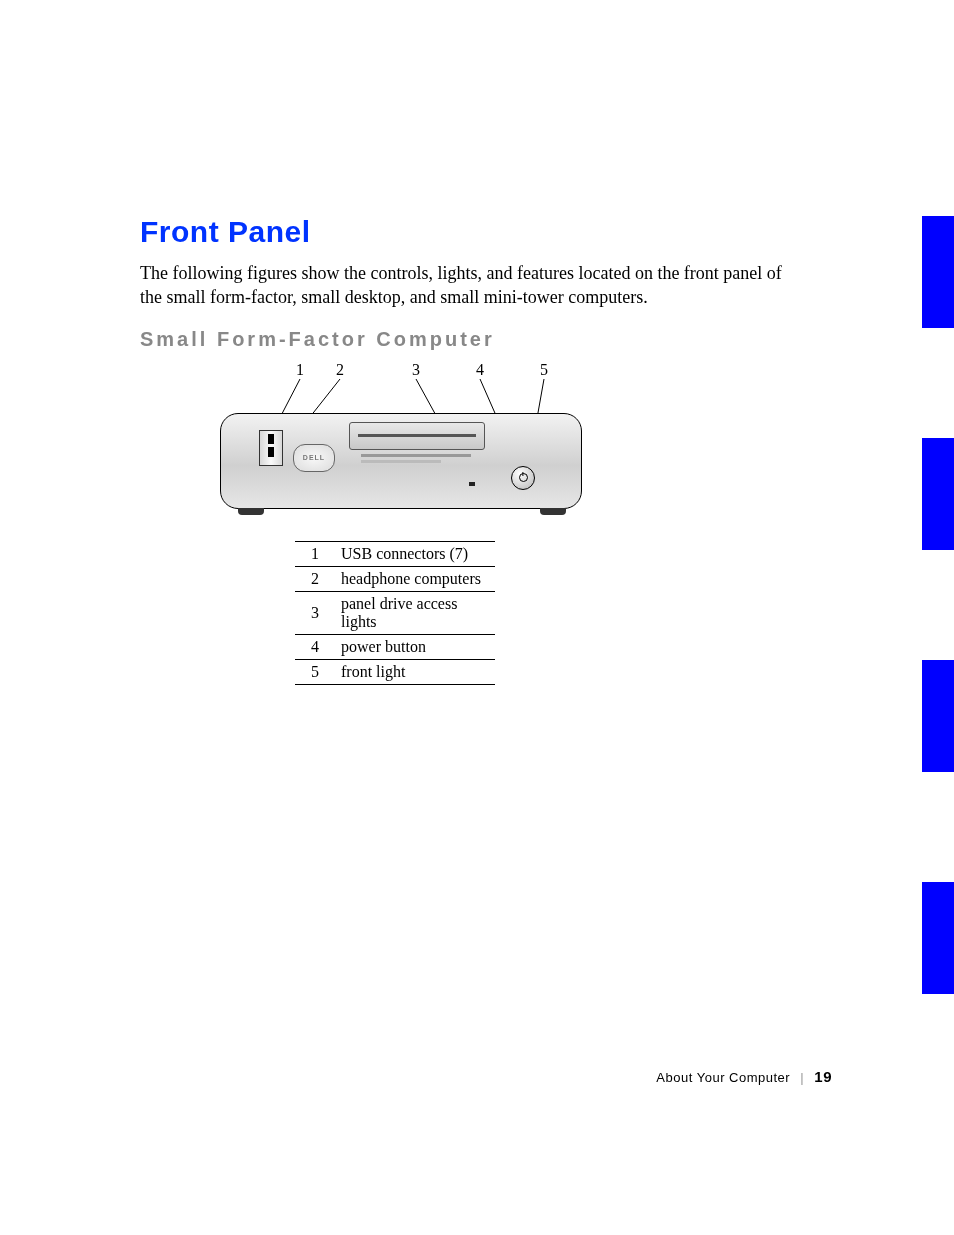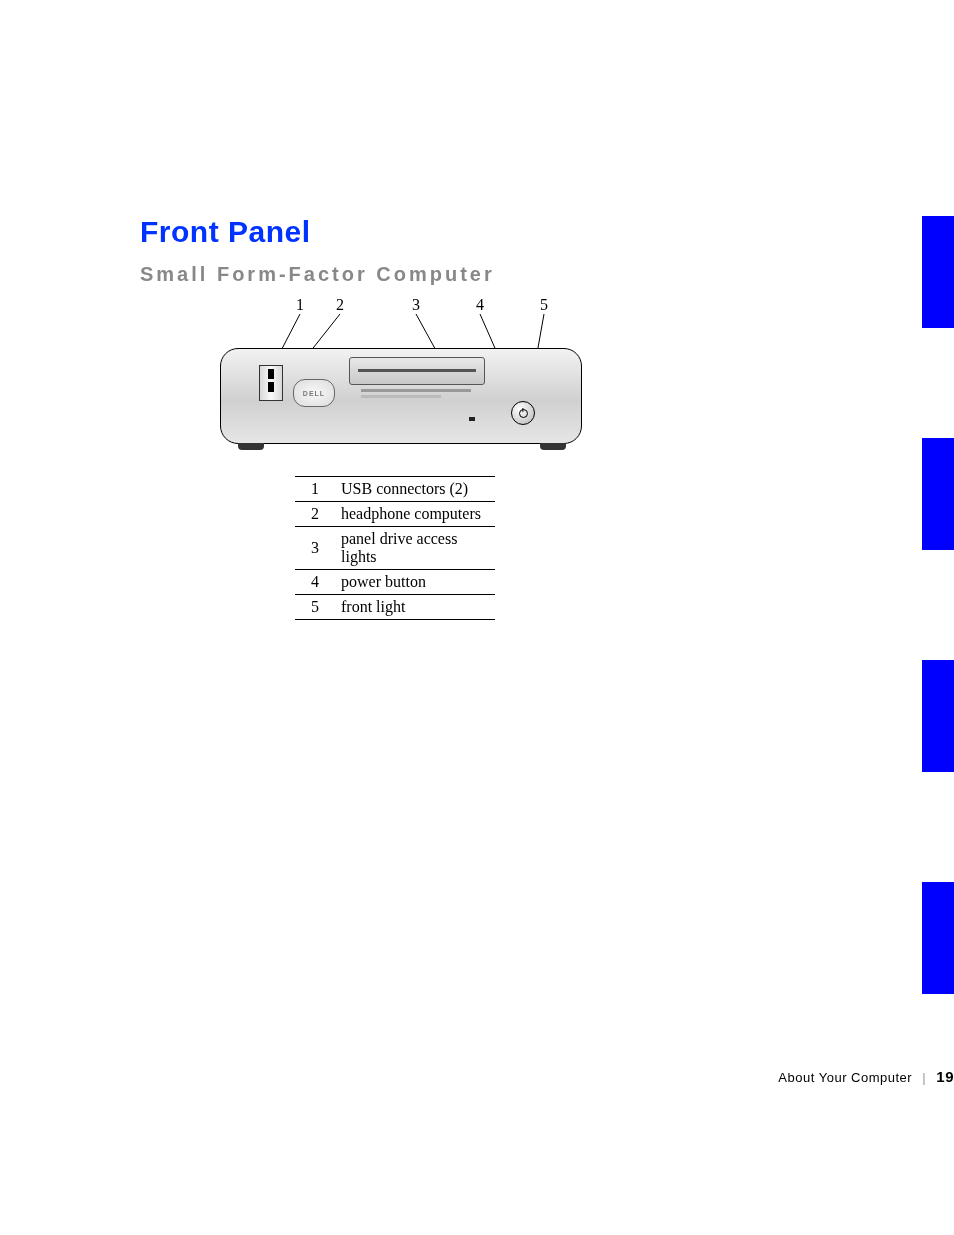--- a/index.html
+++ b/index.html
@@ -217,20 +217,21 @@
   .sidetab.t3 { top: 660px; }
   .sidetab.t4 { top: 882px; }
 
   
   .footer {
     position: absolute;
     left: 0;
     right: 0;
     bottom: 150px;
     text-align: right;
+    padding-right: 122px;
     font-family: Arial, Helvetica, sans-serif;
     font-size: 13px;
     color: #000;
     letter-spacing: 0.5px;
   }
   .footer .sep {
     color: #999;
     margin: 0 6px;
   }
   .footer .pn {
@@ -238,20 +239,21 @@
     font-size: 15px;
   }
 </style>
 </head>
 <body>
 
 <div class="page">
 
   <div class="content">
     <h1 class="heading">Front Panel</h1>
+    <p class="body-text">The following figures show the controls, lights, and features located on the front panel of the small form-factor, small desktop, and small mini-tower computers.</p>
     <div class="subheading">Small Form-Factor Computer</div>
 
     <div class="diagram">
 
       <div class="callout" style="left:76px; top:0;">1</div>
       <div class="callout" style="left:116px; top:0;">2</div>
       <div class="callout" style="left:192px; top:0;">3</div>
       <div class="callout" style="left:256px; top:0;">4</div>
       <div class="callout" style="left:320px; top:0;">5</div>
 
@@ -284,21 +286,21 @@
         </div>
       </div>
       <div class="foot left"></div>
       <div class="foot right"></div>
     </div>
 
     <table class="callout-table">
       <tbody id="legend-body">
           <tr>
             <td class="num">1</td>
-            <td>USB connectors (2)</td>
+            <td>USB connectors (7)</td>
           </tr>
           <tr>
             <td class="num">2</td>
             <td>headphone computers</td>
           </tr>
           <tr>
             <td class="num">3</td>
             <td>panel drive access lights</td>
           </tr>
           <tr>

